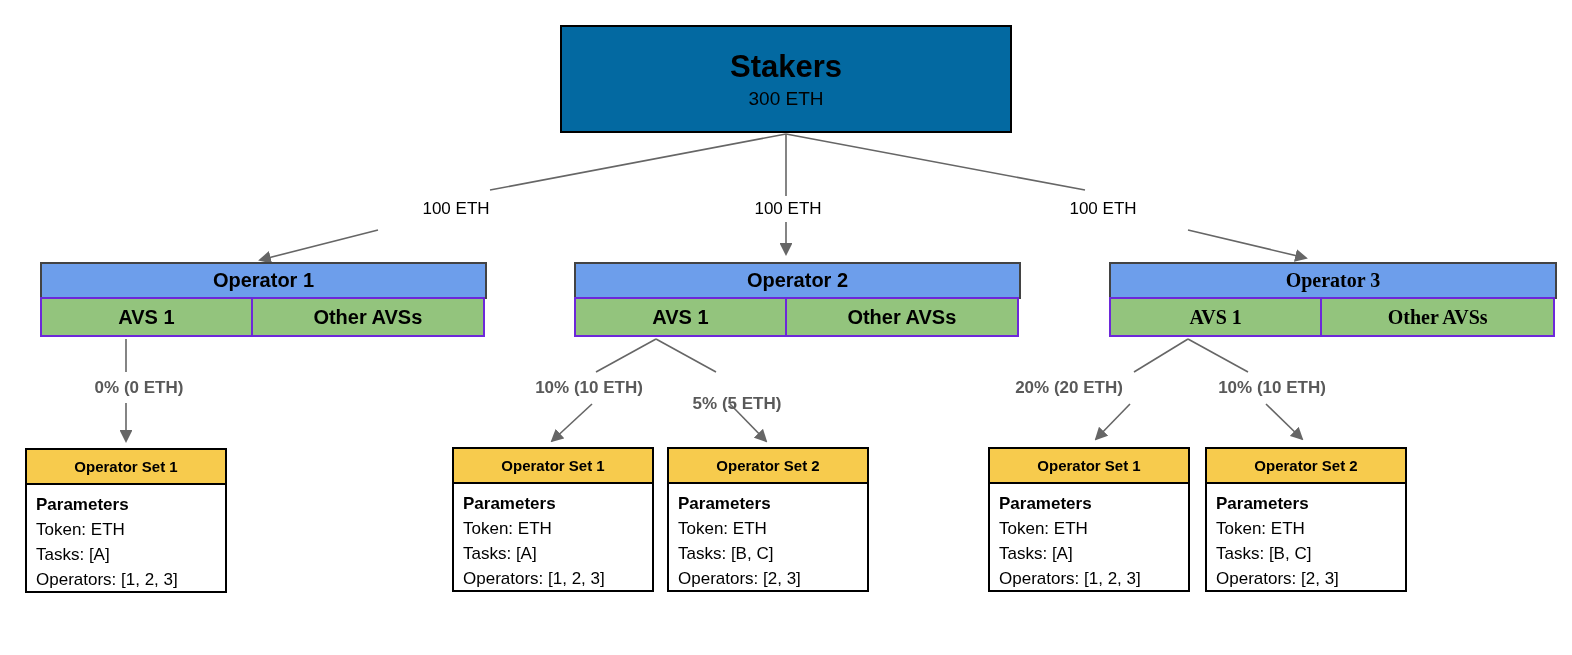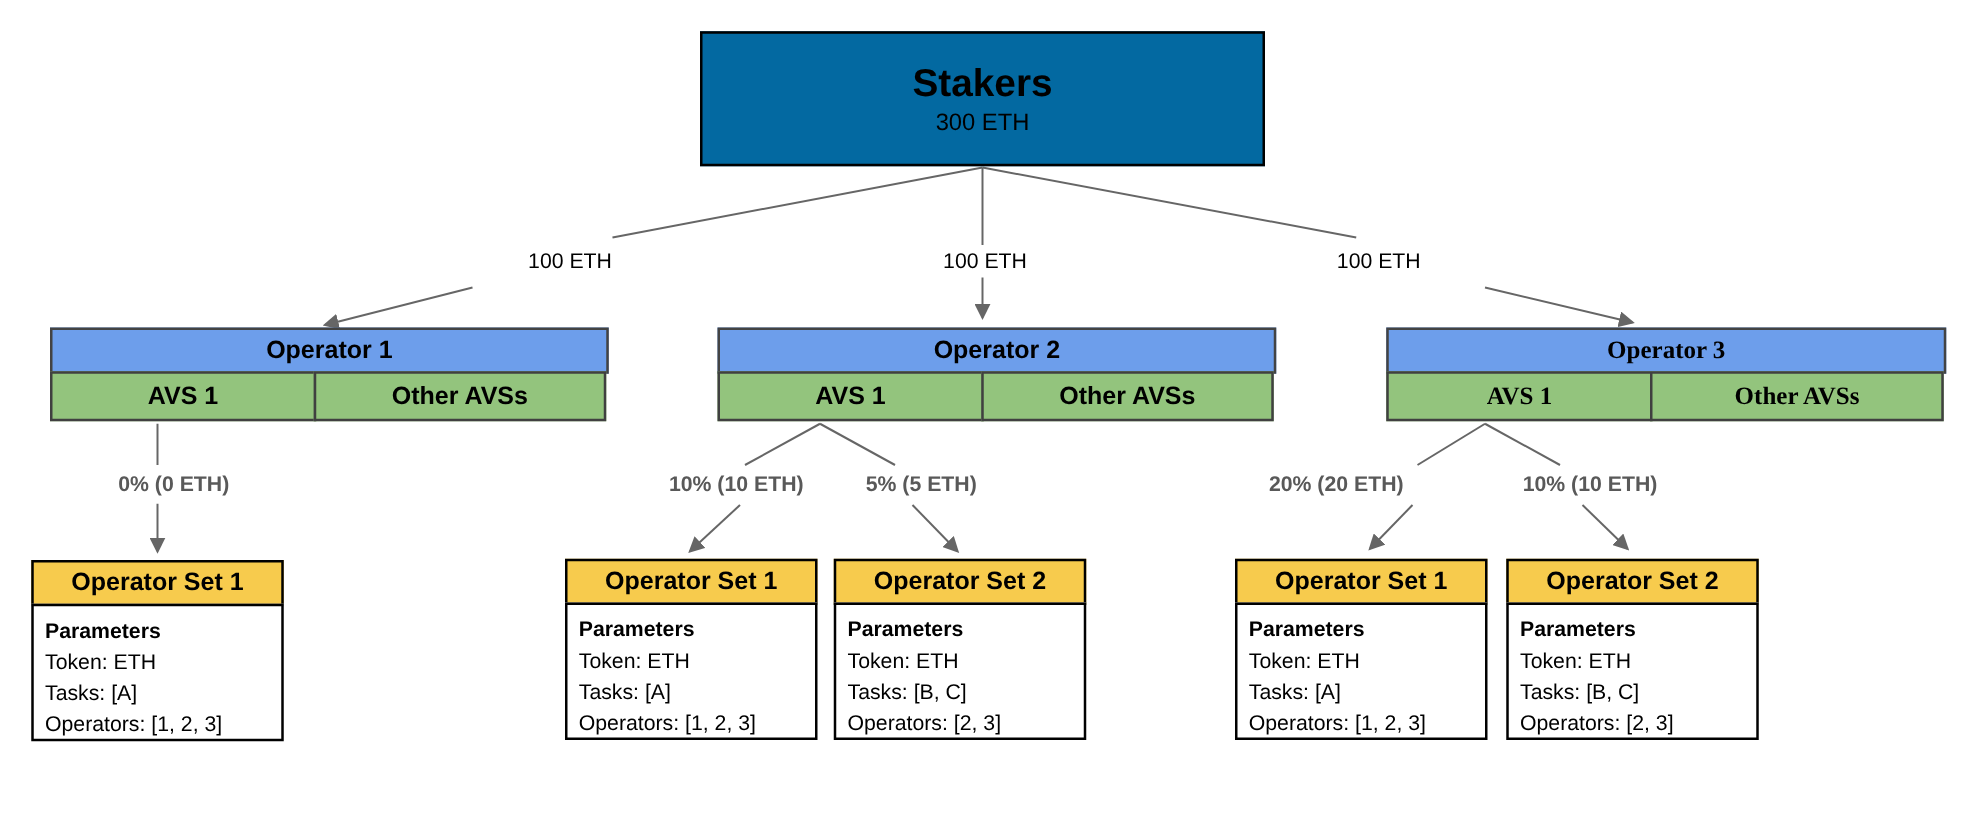--- a/index.html
+++ b/index.html
@@ -40,38 +40,38 @@
   .op-box.op1 { left: 12px; }
   .op-box.op2 { left: 546px; }
   .op-box.op3 { left: 1081px; width: 476px; font-family: Liberation Serif, serif; }
   .op-header {
     height: 37px; background: #6d9eeb; border: 2px solid #434343;
     display: flex; align-items: center; justify-content: center;
     font-size: 20px; font-weight: bold; color: #000;
   }
   .op-cells { display: flex; margin-top: -2px; }
   .op-cell {
-    height: 40px; background: #93c47d; border: 2px solid #404040;
+    height: 40px; background: #93c47d; border: 2px solid #6d28d9;
     display: flex; align-items: center; justify-content: center;
     font-size: 20px; font-weight: bold; color: #000;
   }
   .cell-avs { width: 47.6%; }
   .cell-other { width: 52.4%; margin-left: -2px; text-align: center; }
 
   
   .set-box { position: absolute; top: 447px; width: 202px; }
   .set-box.s0 { left: 25px; top: 448px; }
   .set-box.s1 { left: 452px; }
   .set-box.s2 { left: 667px; }
   .set-box.s3 { left: 988px; }
   .set-box.s4 { left: 1205px; }
   .set-header {
     height: 37px; background: #f7cb4d; border: 2px solid #000000;
     display: flex; align-items: center; justify-content: center;
-    font-size: 20px; font-weight: bold; color: #000;
+    font-size: 15px; font-weight: bold; color: #000;
   }
   .set-body {
     background: #ffffff; border: 2px solid #000000; margin-top: -2px;
     height: 110px; padding: 7px 9px 12px 9px;
     font-size: 17px; color: #000; line-height: 25px;
   }
   .set-body .params-heading { font-weight: bold; }
 </style>
 </head>
 <body>
@@ -135,21 +135,21 @@
   <div class="op-box op3">
     <div class="op-header">Operator 3</div>
     <div class="op-cells">
       <div class="op-cell cell-avs">AVS 1</div>
       <div class="op-cell cell-other">Other AVSs</div>
     </div>
   </div>
 
   <div class="pct-label" style="left:124px; top:388px;padding-left:30px;">0% (0 ETH)</div>
   <div class="pct-label" style="left:589px; top:388px;">10% (10 ETH)</div>
-  <div class="pct-label" style="left:737px; top:388px;">5% (5 ETH)</div>
+  <div class="pct-label" style="left:737px; top:404px;">5% (5 ETH)</div>
   <div class="pct-label" style="left:1069px; top:388px;">20% (20 ETH)</div>
   <div class="pct-label" style="left:1272px; top:388px;">10% (10 ETH)</div>
 
   <div class="set-box s0">
     <div class="set-header">Operator Set 1</div>
     <div class="set-body">
       <div class="params-heading">Parameters</div>
       <div>Token: ETH</div>
       <div>Tasks: [A]</div>
       <div>Operators: [1, 2, 3]</div>

